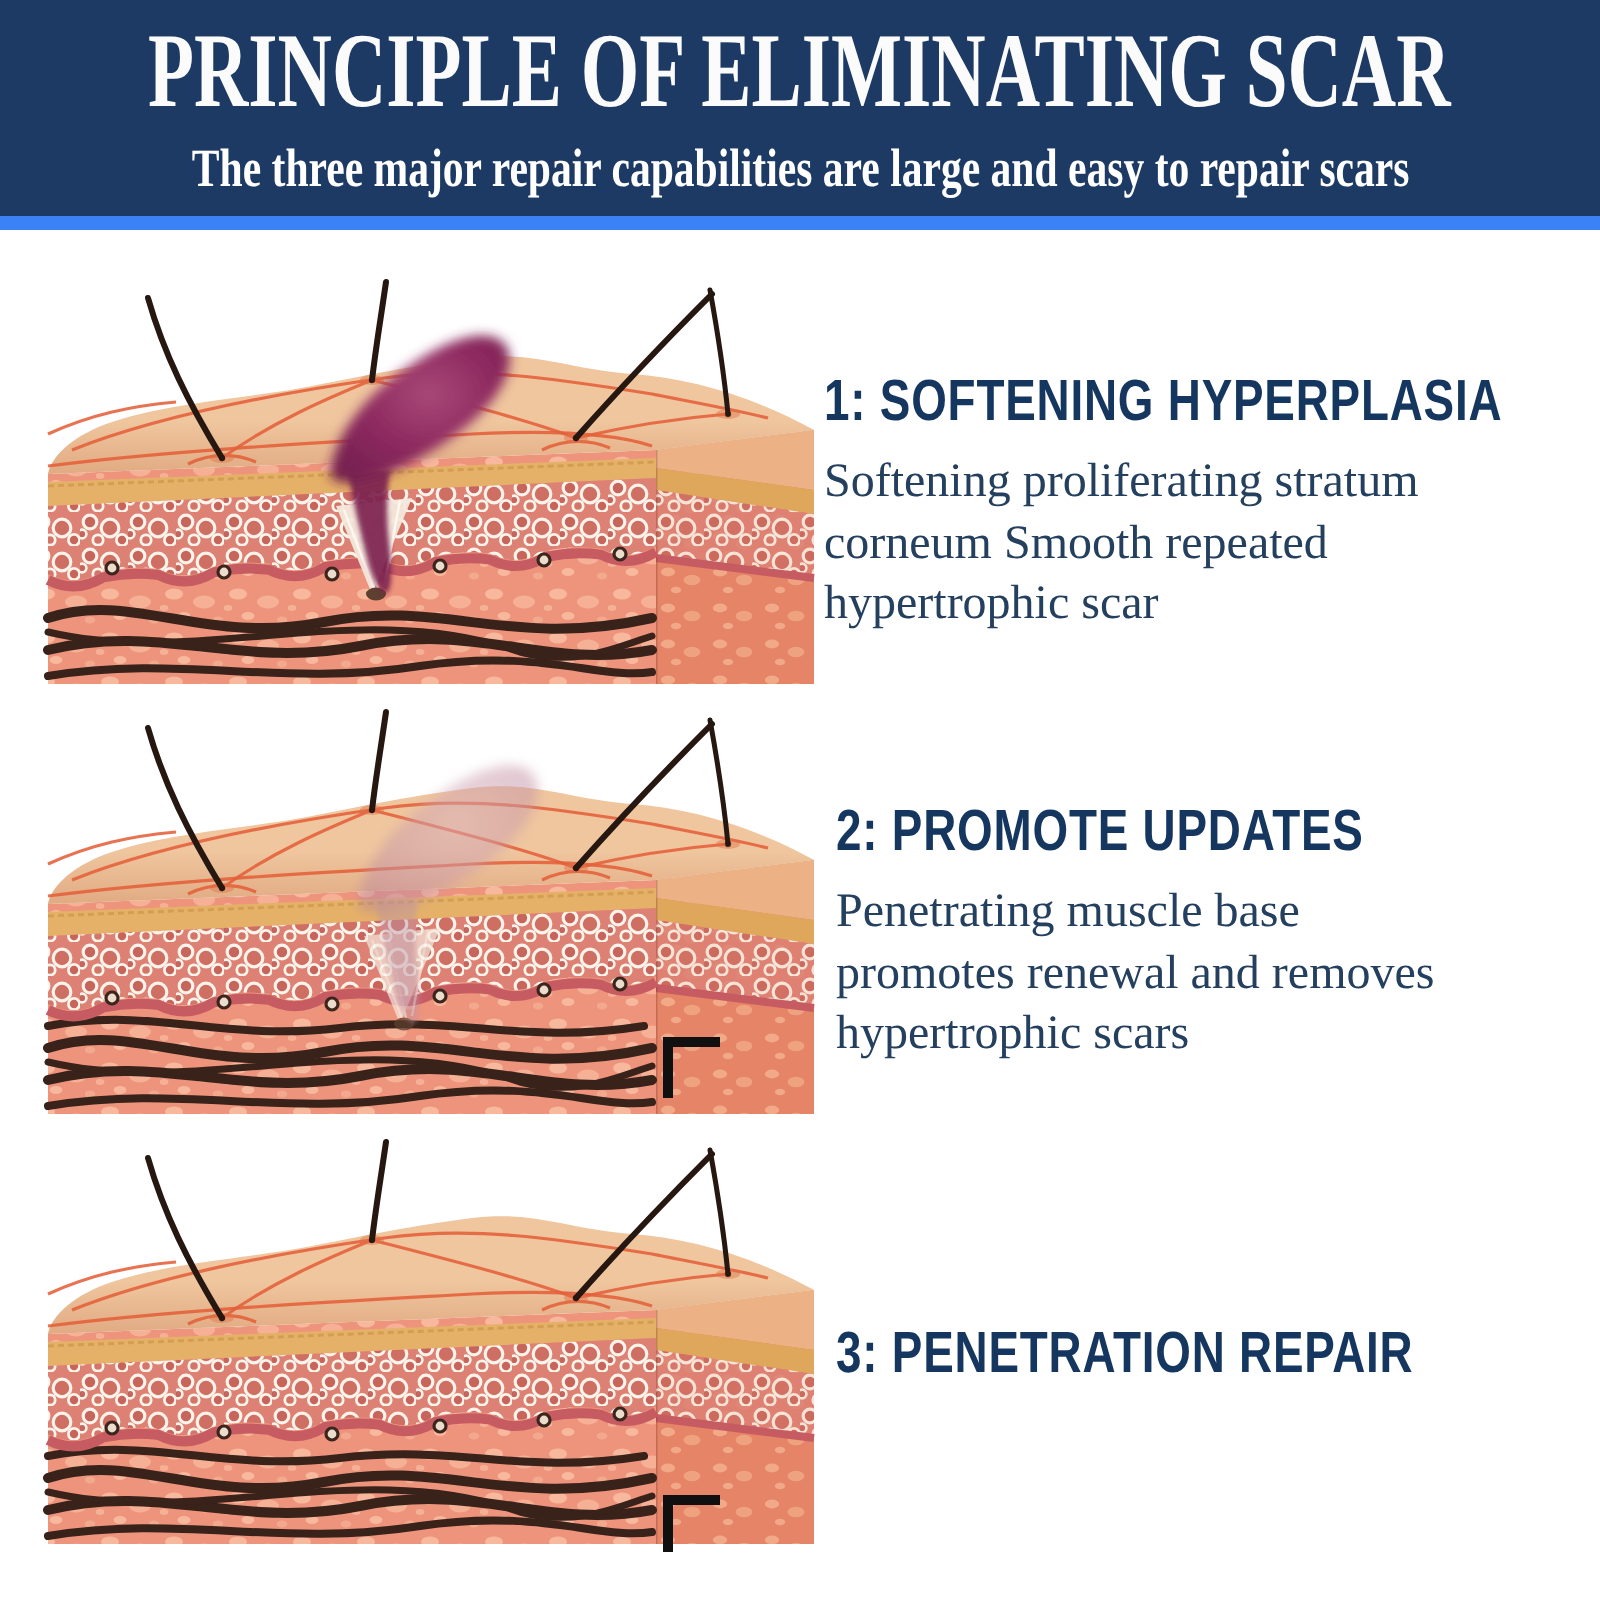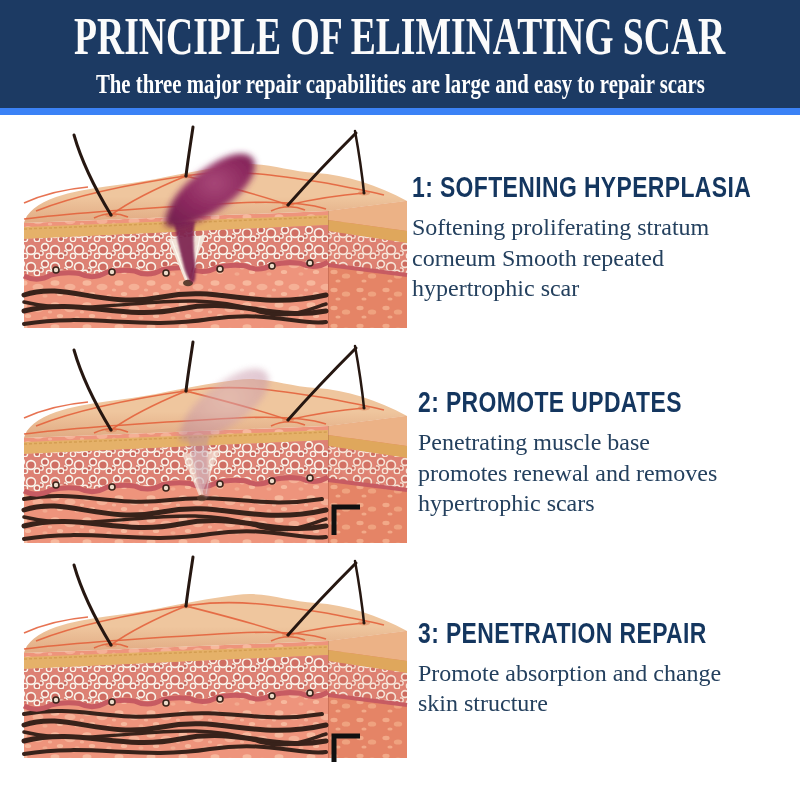--- a/index.html
+++ b/index.html
@@ -5,21 +5,21 @@
   html,body{margin:0;padding:0}
   body{width:800px;height:800px;background:#ffffff;overflow:hidden;
        font-family:"Liberation Serif",serif}
   .banner{height:108px;background:#1c3a63;border-bottom:7px solid #3b82f6;
           display:flex;flex-direction:column;align-items:center;justify-content:center}
   .banner .title{color:#fbfbfb;font-family:"Liberation Serif",serif;font-weight:bold;
           font-size:53px;line-height:1.02;white-space:nowrap;transform:scaleX(.71);
           transform-origin:center}
   .banner .subtitle{color:#ffffff;font-weight:bold;font-size:27px;line-height:1.05;
           white-space:nowrap;transform:scaleX(.77);transform-origin:center;margin-top:7px}
-  .main{padding-top:8px}
+  .main{padding-top:22px}
   .row{display:flex;height:215px}
   .illu{width:414px;padding-left:16px;box-sizing:border-box}
   svg.skin{width:392px;height:215px;display:block}
   .textcol{flex:1;display:flex;flex-direction:column;justify-content:center;
           padding:14px 12px 0 4px;box-sizing:border-box}
   h2.heading{margin:0 0 8px 0;font-family:"Liberation Sans",sans-serif;font-weight:bold;
           font-size:29px;color:#14365f;white-space:nowrap;letter-spacing:.5px;
           transform:scaleX(.79);transform-origin:left center}
   p.bodytext{margin:0;font-size:24px;line-height:1.27;color:#24405e;white-space:pre-line}
 </style>
@@ -342,17 +342,15 @@
             <path d="M95,92 C78,64 66,40 58,12" stroke="#261711" stroke-width="3" fill="none" stroke-linecap="round"></path>
             <path d="M170,53 C172,36 175,18 177,4" stroke="#261711" stroke-width="3" fill="none" stroke-linecap="round"></path>
             <path d="M272,82 C295,56 318,32 340,10" stroke="#261711" stroke-width="3" fill="none" stroke-linecap="round"></path>
             <path d="M348,70 C346,50 343,30 339,8" stroke="#261711" stroke-width="2.5" fill="none" stroke-linecap="round"></path>
           </g>
           <path d="M318,209 V183 H344" stroke="#101010" stroke-width="5" fill="none"></path>
         </svg>
       </div>
     <div class="textcol">
       <h2 class="heading">3: PENETRATION REPAIR</h2>
-      <p class="bodytext">Promote absorption and change
-skin structure</p>
     </div>
   </div>
 </div>
 
 </body></html>

